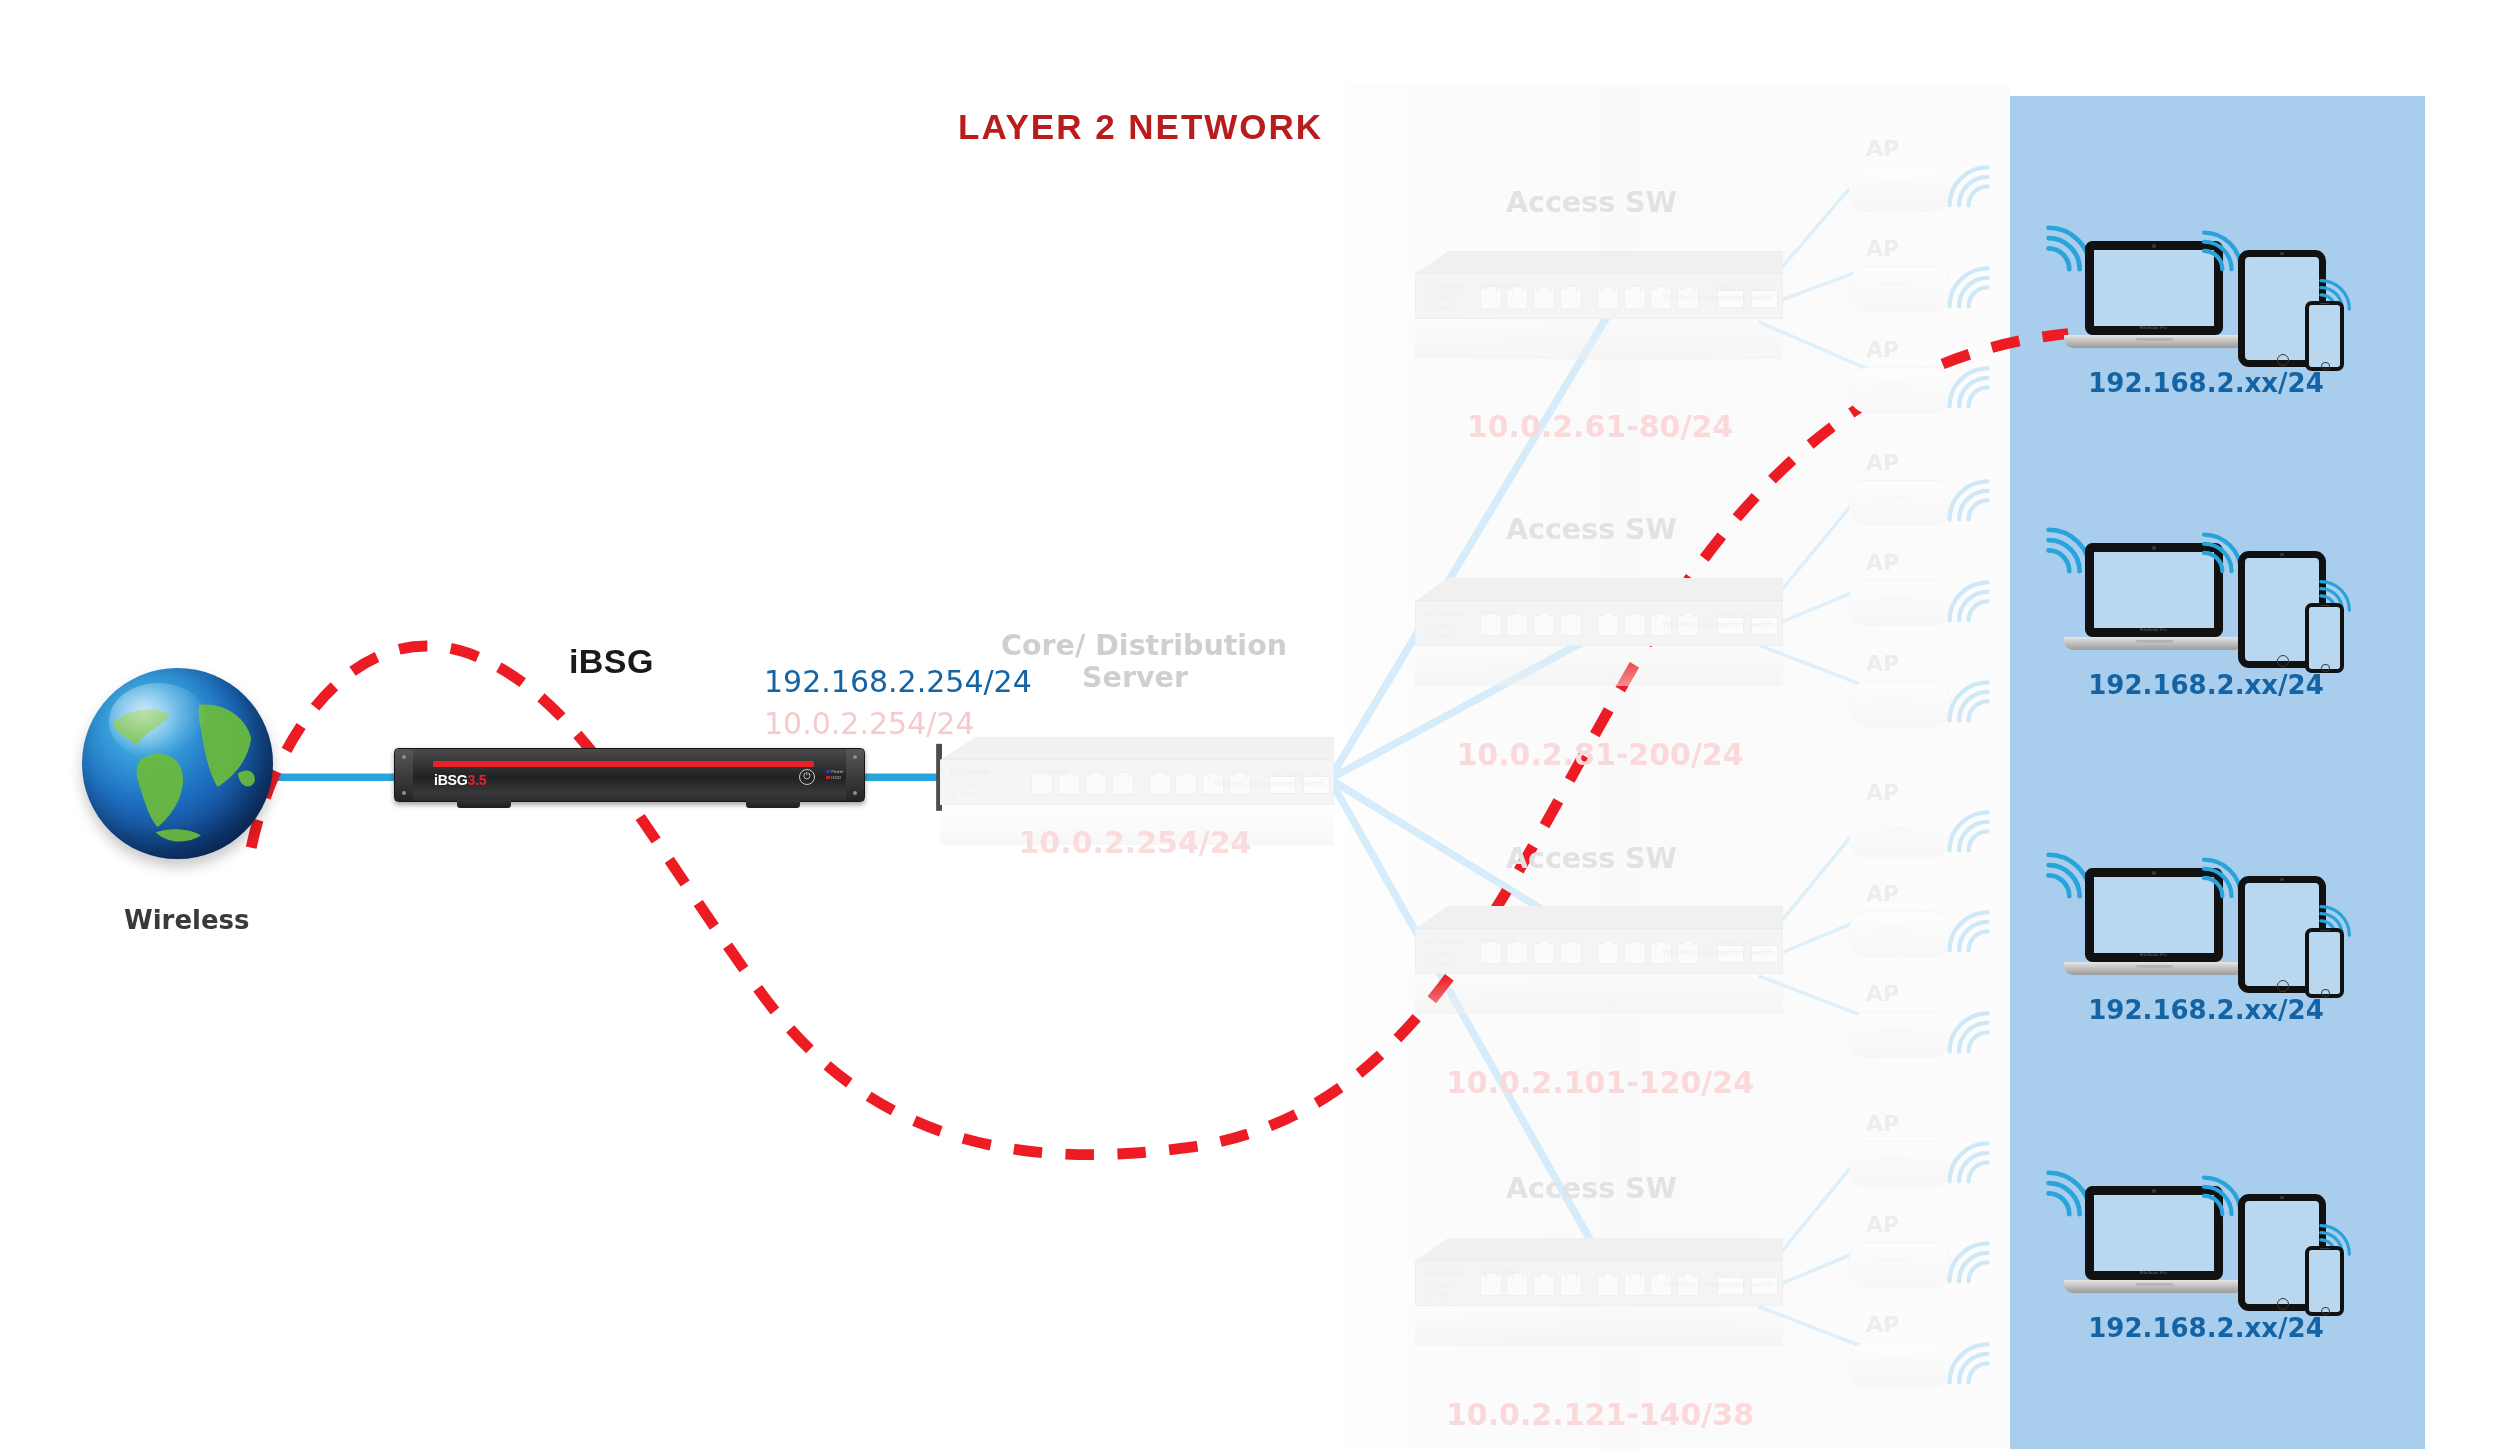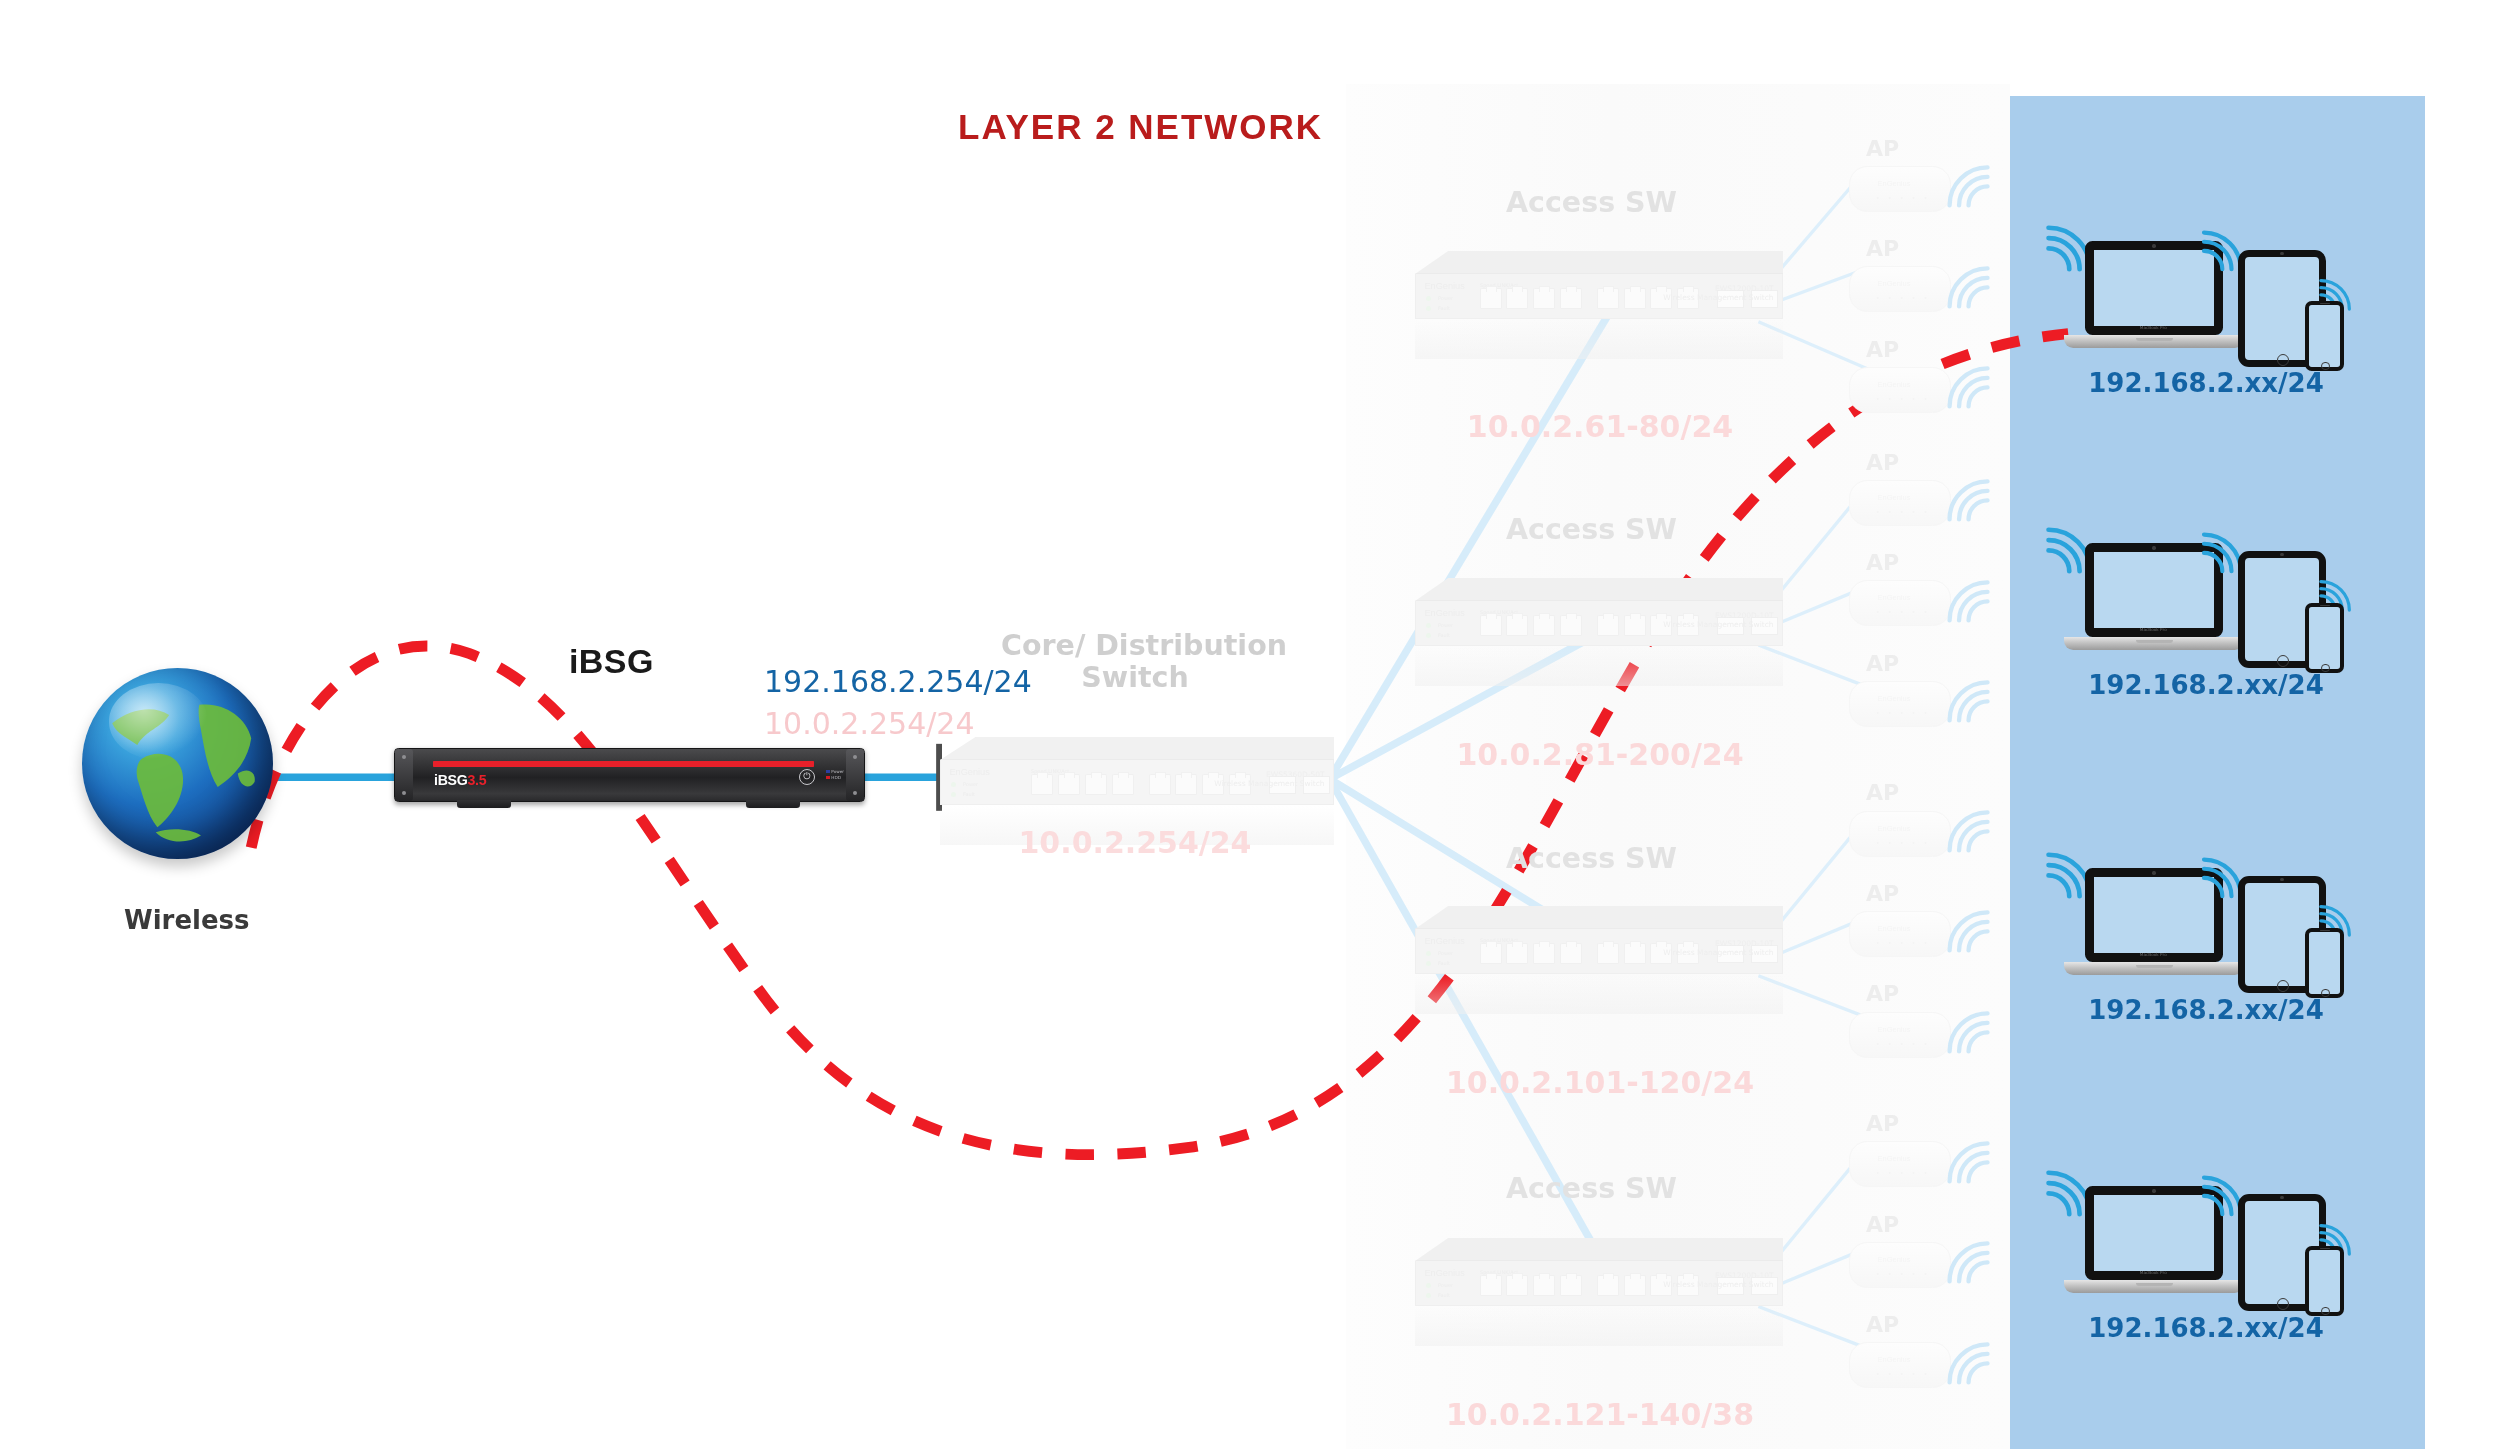--- a/index.html
+++ b/index.html
@@ -222,21 +222,21 @@
     </div>
     <div class="foot l"></div>
       <div class="foot r"></div>
   </div>
   <div class="lbl lbl-ibsg">iBSG</div>
   <div class="lbl lbl-wanip">192.168.2.254/24</div>
   <div class="lbl lbl-wanip2">10.0.2.254/24</div>
 
   <div class="lbl lbl-core">
     <div>Core/ Distribution</div>
-    <div>Switch</div>
+    <div>Server</div>
   </div>
 
   <div class="sw core" id="core-sw" style="left:940px;top:737px;width:394px;">
     <div class="body">
       <div class="top"></div>
       <div class="face">
         <span class="brand">EnGenius</span>
         <span class="dot" style="left:10px;top:22px"></span>
           <span class="dot" style="left:10px;top:32px"></span>
         <span class="mark" style="left:22px;top:21px">Power</span>

